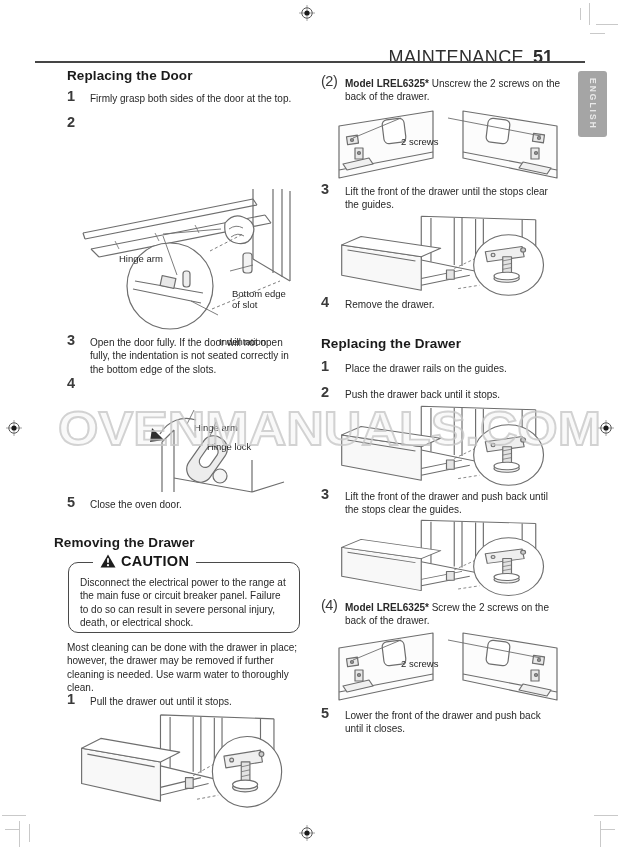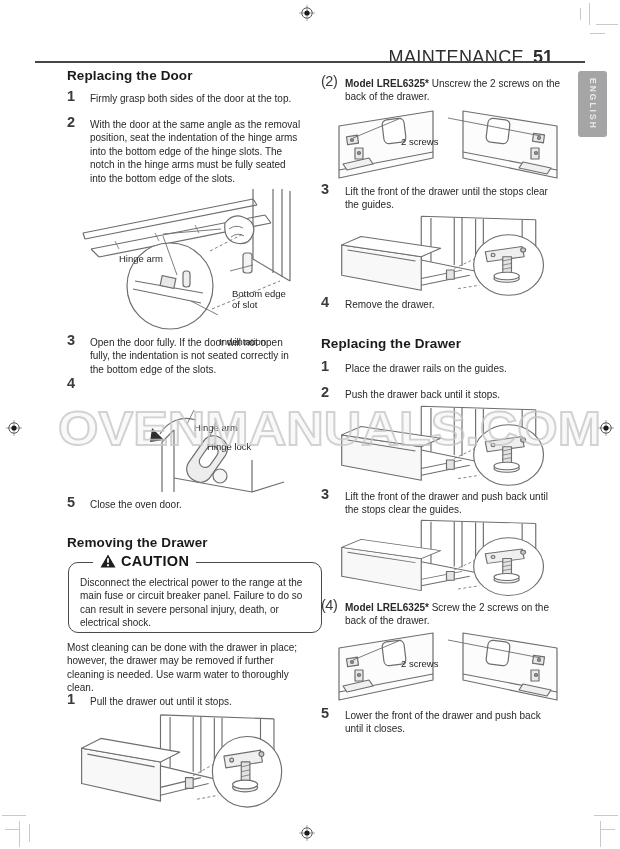--- a/index.html
+++ b/index.html
@@ -16,21 +16,21 @@
   
   .h1{position:absolute;font-size:13.5px;font-weight:bold;color:#1b1b1b;letter-spacing:.1px;}
   .step{position:absolute;box-sizing:border-box;font-size:10px;line-height:13.4px;color:#282828;}
   .lstep{left:67px;width:237px;padding-left:23px;}
   .rstep{left:321px;width:240px;padding-left:24px;}
   .step .num{position:absolute;left:0;top:-2px;font-size:14.5px;font-weight:bold;color:#3a3a3a;}
   .step .pnum{font-weight:400;font-size:14.5px;letter-spacing:-.5px;}
   .step b{font-weight:bold;}
   .para{position:absolute;font-size:10px;line-height:13.4px;color:#282828;}
   
-  .caution{position:absolute;left:68px;top:562px;width:254px;height:71px;box-sizing:border-box;
+  .caution{position:absolute;left:68px;top:562px;width:232px;height:71px;box-sizing:border-box;
            border:1.3px solid #4a4a4a;border-radius:10px;}
   .caution-title{position:absolute;top:-10px;left:24px;background:#fff;padding:0 7px;
                  display:flex;align-items:center;gap:5px;font-size:14.5px;font-weight:bold;color:#161616;letter-spacing:.3px;}
   .caution-body{padding:13px 8px 0 11px;font-size:10px;line-height:13.4px;color:#282828;}
   
   .dlabel{position:absolute;font-size:9.5px;line-height:11px;color:#1f1f1f;z-index:5;margin-top:24px;}
   
   .art{position:absolute;}
   .art svg{width:100%;height:100%;display:block;}
   
@@ -139,21 +139,20 @@
 
   <div class="h1" style="left:67px;top:68px">Replacing the Door</div>
 
   <div class="step lstep" style="top:92px">
     <span class="num">1</span>
     <span>Firmly grasp both sides of the door at the top.</span>
   </div>
 
   <div class="step lstep" style="top:118px">
     <span class="num">2</span>
-    <span>With the door at the same angle as the removal position, seat the indentation of the hinge arms into the bottom edge of the hinge slots. The notch in the hinge arms must be fully seated into the bottom edge of the slots.</span>
   </div>
 
   <div class="art" style="left:75px;top:189px;width:230px;height:143px">
     <svg viewBox="0 0 230 143" preserveAspectRatio="none">
       <g stroke="#6e6e6e" stroke-width="1.2" fill="none" stroke-linejoin="round">
         <path d="M178 0 L178 70 M198 0 L198 84 M207 0 L207 88 M215 2 L215 92"></path>
         <path d="M178 70 L215 92"></path>
         <rect x="168" y="64" width="9" height="20" rx="3" fill="#f3f3f3"></rect>
         <path d="M8 44 L178 10 M10 50 L182 16 M16 60 L190 26 M24 68 L196 34"></path>
         <path d="M8 44 L10 50 M16 60 L24 68 M178 10 L182 16 M190 26 L196 34"></path>
@@ -201,21 +200,21 @@
     </svg>
   </div>
   <div class="dlabel" style="left:194px;top:398px">Hinge arm</div>
   <div class="dlabel" style="left:207px;top:417px">Hinge lock</div>
 
   <div class="step lstep" style="top:498px">
     <span class="num">5</span>
     <span>Close the oven door.</span>
   </div>
 
-  <div class="h1" style="left:67px;top:535px">Removing the Drawer</div>
+  <div class="h1" style="left:54px;top:535px">Removing the Drawer</div>
 
   <div class="caution">
     <div class="caution-title">
       <svg width="16" height="14" viewBox="0 0 16 14">
           <path d="M8 .5 L15.5 13.5 H.5 Z" fill="#1e1e1e"></path>
           <rect x="7.1" y="4" width="1.8" height="5" rx=".9" fill="#ffffff"></rect>
           <circle cx="8" cy="11.2" r="1.1" fill="#ffffff"></circle>
         </svg>
       <span>CAUTION</span>
     </div>

